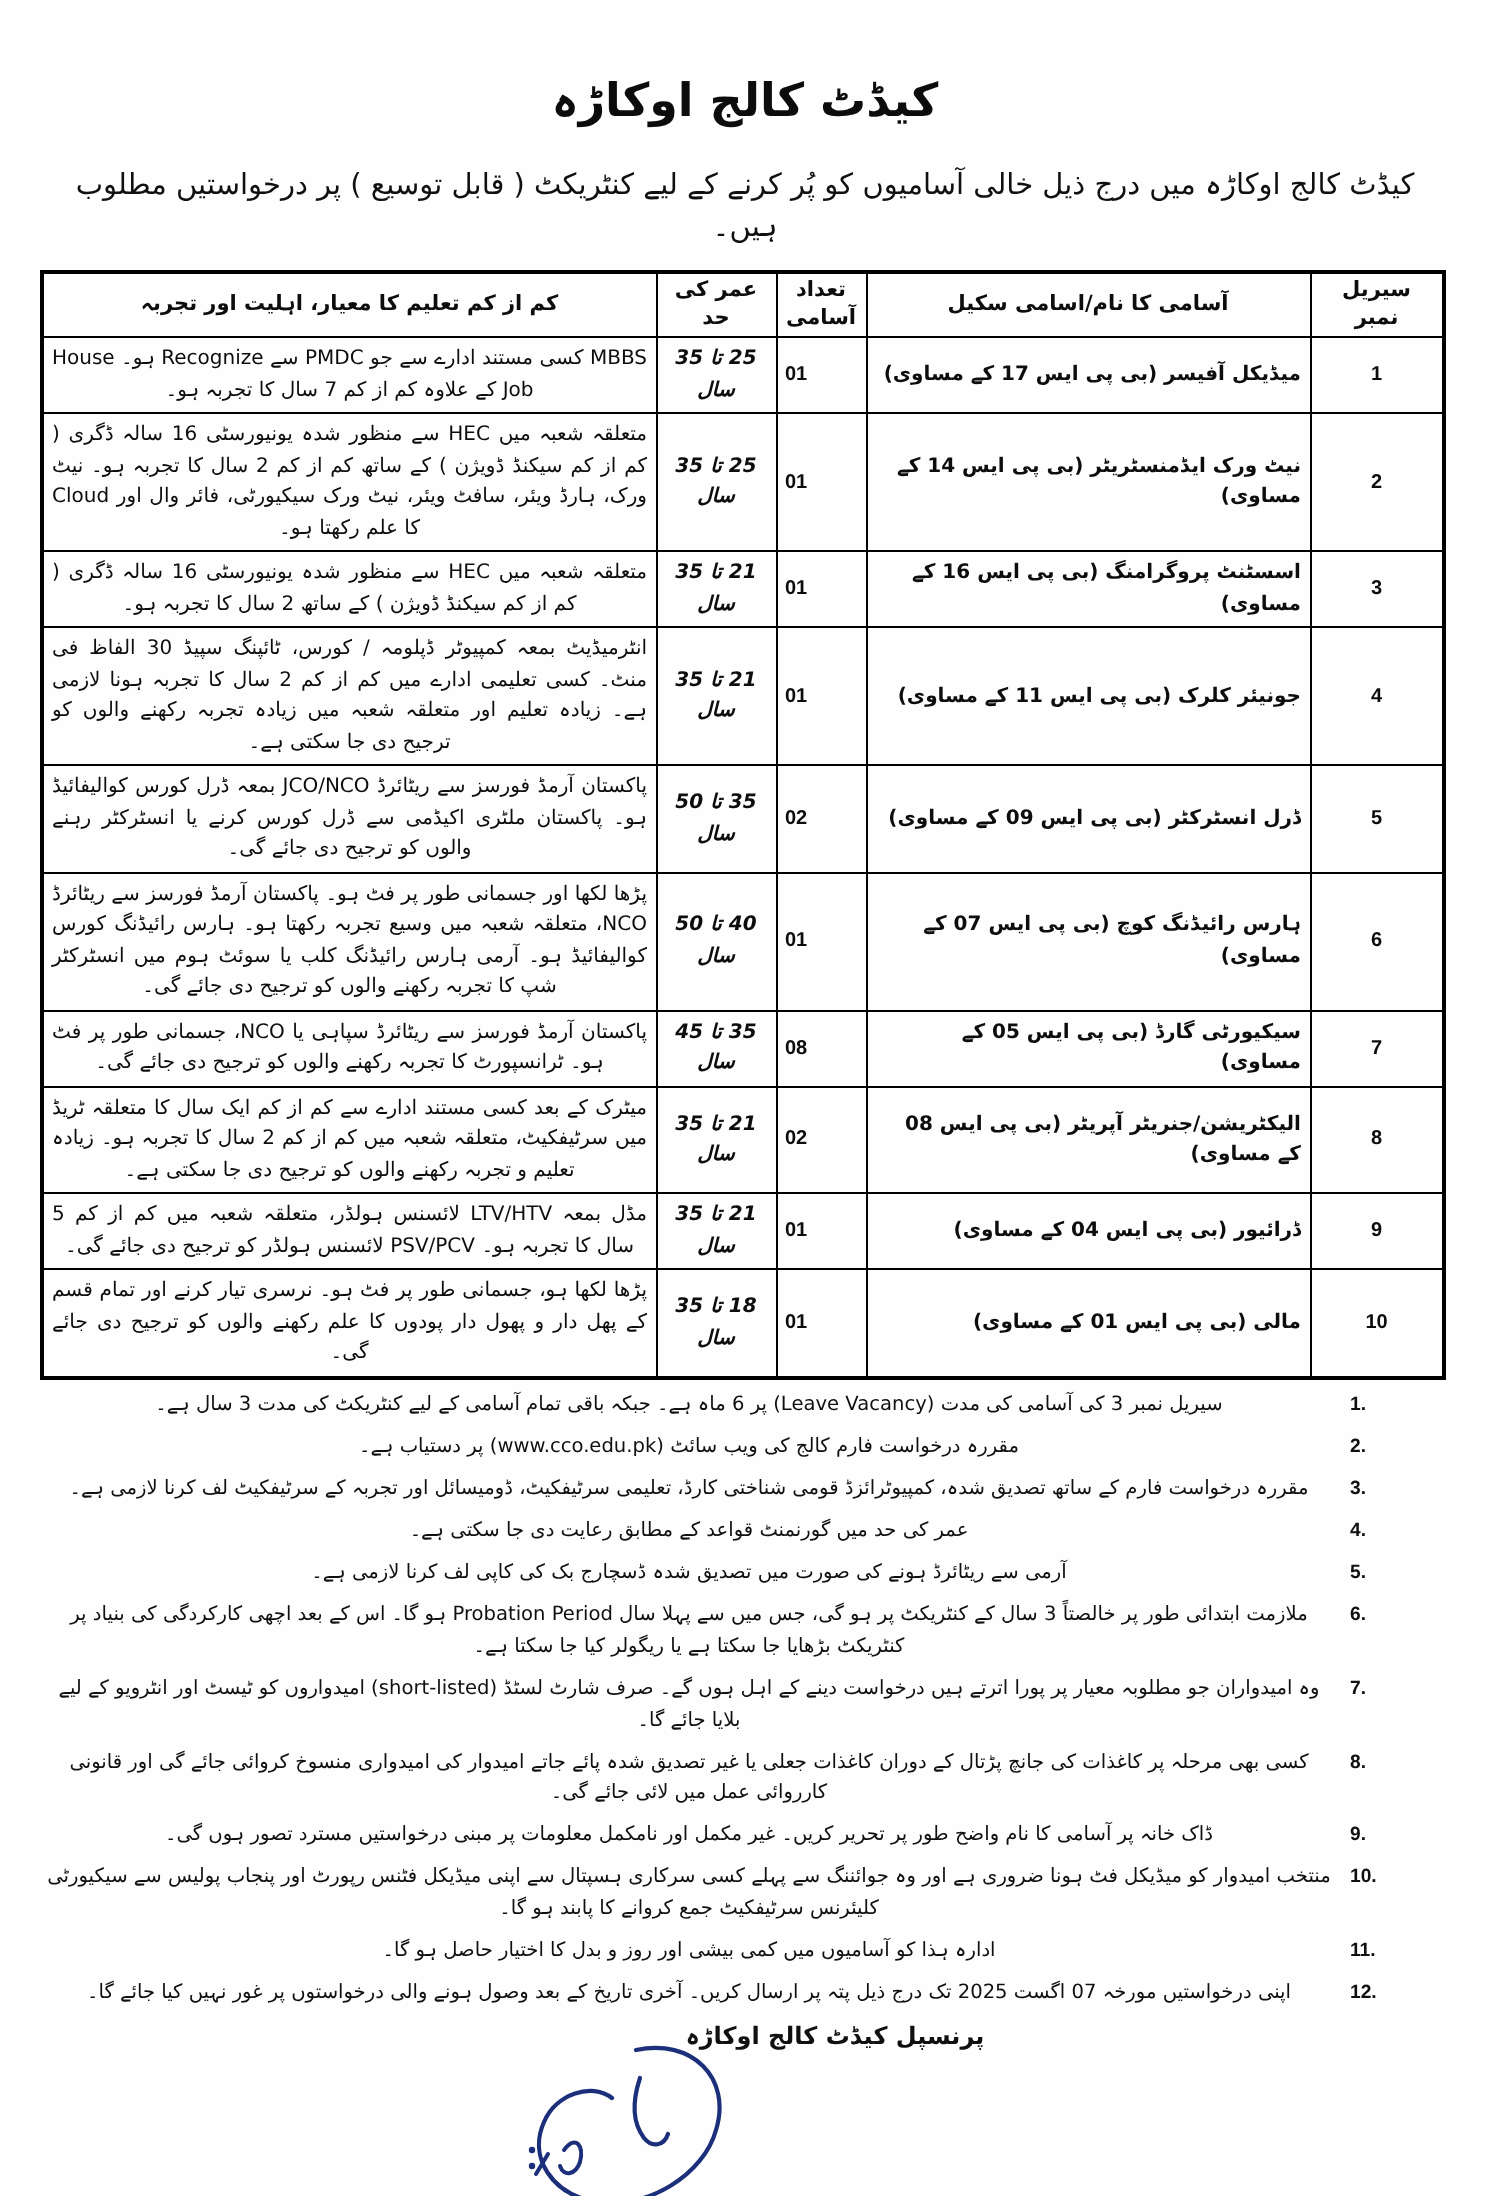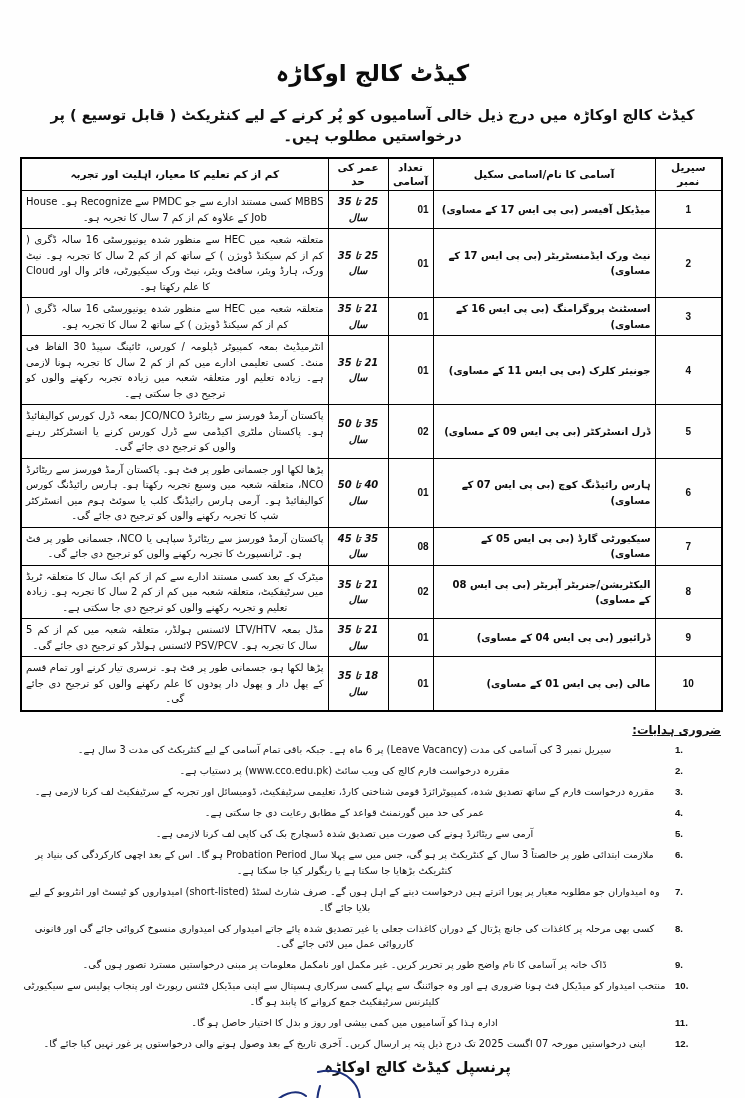--- a/index.html
+++ b/index.html
@@ -25,28 +25,28 @@
     padding: 0 22px;
     background: #fefefe;
   }
 
   
   .org-title {
     text-align: center;
     font-size: 23px;
     font-weight: 700;
     letter-spacing: 0.5px;
-    padding-top: 60px;
+    padding-top: 38px;
     line-height: 1.2;
     color: #0c0c0c;
   }
   .intro-line {
     text-align: center;
     font-size: 14.5px;
-    font-weight: 700;
+    font-weight: 400;
     margin-top: 17px;
     margin-bottom: 9px;
     line-height: 1.5;
     color: #101010;
   }
 
   
   table.jobs {
     width: 100%;
     border-collapse: collapse;
@@ -82,21 +82,21 @@
     font-size: 11px;
     font-weight: 700;
     font-family: "Liberation Sans", sans-serif;
   }
   td.title {
     text-align: right;
     font-size: 10.5px;
     font-weight: 600;
   }
   td.count {
-    text-align: right;
+    text-align: left;
     font-size: 10.5px;
     font-weight: 700;
     font-family: "Liberation Sans", sans-serif;
   }
   td.age {
     text-align: center;
     font-size: 10.5px;
     font-weight: 600;
     font-style: italic;
   }
@@ -149,21 +149,21 @@
   }
 
   
   .signature-block {
     margin-top: 6px;
     position: relative;
     text-align: center;
     height: 108px;
   }
   .sig-principal {
-    font-size: 15px;
+    font-size: 12px;
     font-weight: 700;
     margin-top: 2px;
     padding-left: 90px;
   }
   .sig-phone {
     font-size: 13.5px;
     font-weight: 700;
     margin-top: 14px;
     padding-left: 88px;
     font-family: "Liberation Sans", sans-serif;
@@ -210,21 +210,21 @@
     <tbody>
         <tr>
           <td class="serial">1</td>
           <td class="title">میڈیکل آفیسر (بی پی ایس 17 کے مساوی)</td>
           <td class="count">01</td>
           <td class="age">25 تا 35 سال</td>
           <td class="qual">MBBS کسی مستند ادارے سے جو PMDC سے Recognize ہو۔ House Job کے علاوہ کم از کم 7 سال کا تجربہ ہو۔</td>
         </tr>
         <tr>
           <td class="serial">2</td>
-          <td class="title">نیٹ ورک ایڈمنسٹریٹر (بی پی ایس 17 کے مساوی)</td>
+          <td class="title">نیٹ ورک ایڈمنسٹریٹر (بی پی ایس 14 کے مساوی)</td>
           <td class="count">01</td>
           <td class="age">25 تا 35 سال</td>
           <td class="qual">متعلقہ شعبہ میں HEC سے منظور شدہ یونیورسٹی 16 سالہ ڈگری ( کم از کم سیکنڈ ڈویژن ) کے ساتھ کم از کم 2 سال کا تجربہ ہو۔ نیٹ ورک، ہارڈ ویئر، سافٹ ویئر، نیٹ ورک سیکیورٹی، فائر وال اور Cloud کا علم رکھتا ہو۔</td>
         </tr>
         <tr>
           <td class="serial">3</td>
           <td class="title">اسسٹنٹ پروگرامنگ (بی پی ایس 16 کے مساوی)</td>
           <td class="count">01</td>
           <td class="age">21 تا 35 سال</td>
           <td class="qual">متعلقہ شعبہ میں HEC سے منظور شدہ یونیورسٹی 16 سالہ ڈگری ( کم از کم سیکنڈ ڈویژن ) کے ساتھ 2 سال کا تجربہ ہو۔</td>
@@ -274,21 +274,20 @@
         <tr>
           <td class="serial">10</td>
           <td class="title">مالی (بی پی ایس 01 کے مساوی)</td>
           <td class="count">01</td>
           <td class="age">18 تا 35 سال</td>
           <td class="qual">پڑھا لکھا ہو، جسمانی طور پر فٹ ہو۔ نرسری تیار کرنے اور تمام قسم کے پھل دار و پھول دار پودوں کا علم رکھنے والوں کو ترجیح دی جائے گی۔</td>
         </tr>
       </tbody>
   </table>
 
-  <div class="conditions-heading">ضروری ہدایات:</div>
   <ol class="conditions">
       <li>
         <span class="num">1.</span>
         <span class="ctext">سیریل نمبر 3 کی آسامی کی مدت (Leave Vacancy) پر 6 ماہ ہے۔ جبکہ باقی تمام آسامی کے لیے کنٹریکٹ کی مدت 3 سال ہے۔</span>
       </li>
       <li>
         <span class="num">2.</span>
         <span class="ctext">مقررہ درخواست فارم کالج کی ویب سائٹ (www.cco.edu.pk) پر دستیاب ہے۔</span>
       </li>
       <li>

